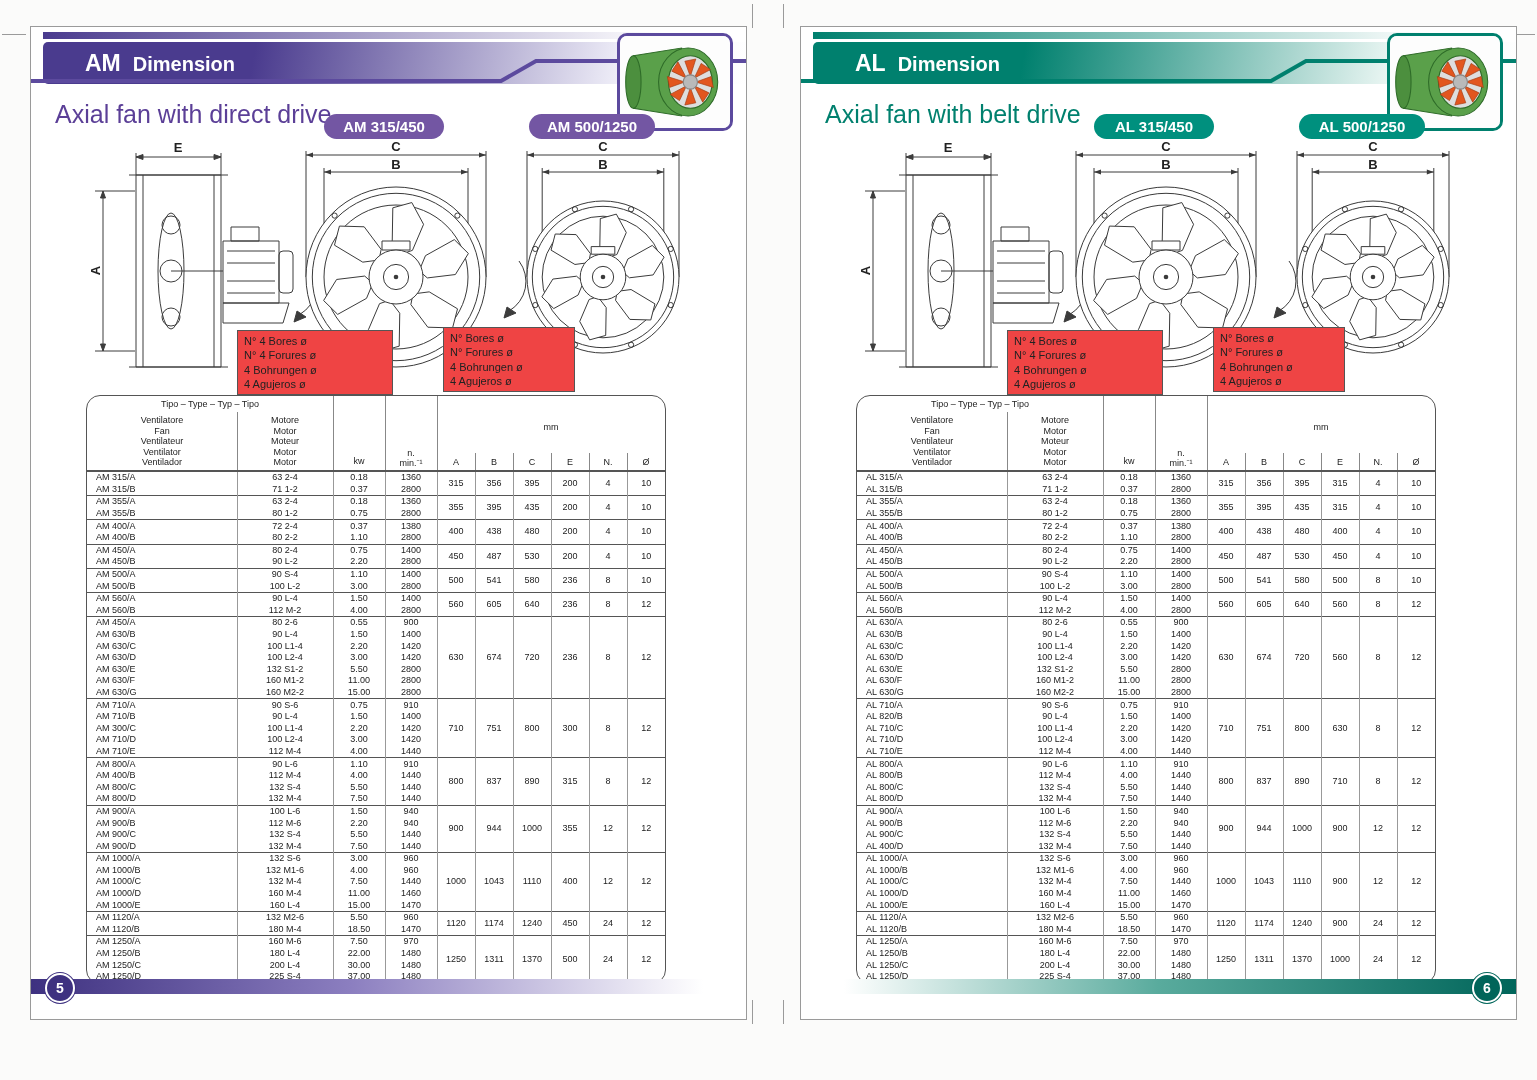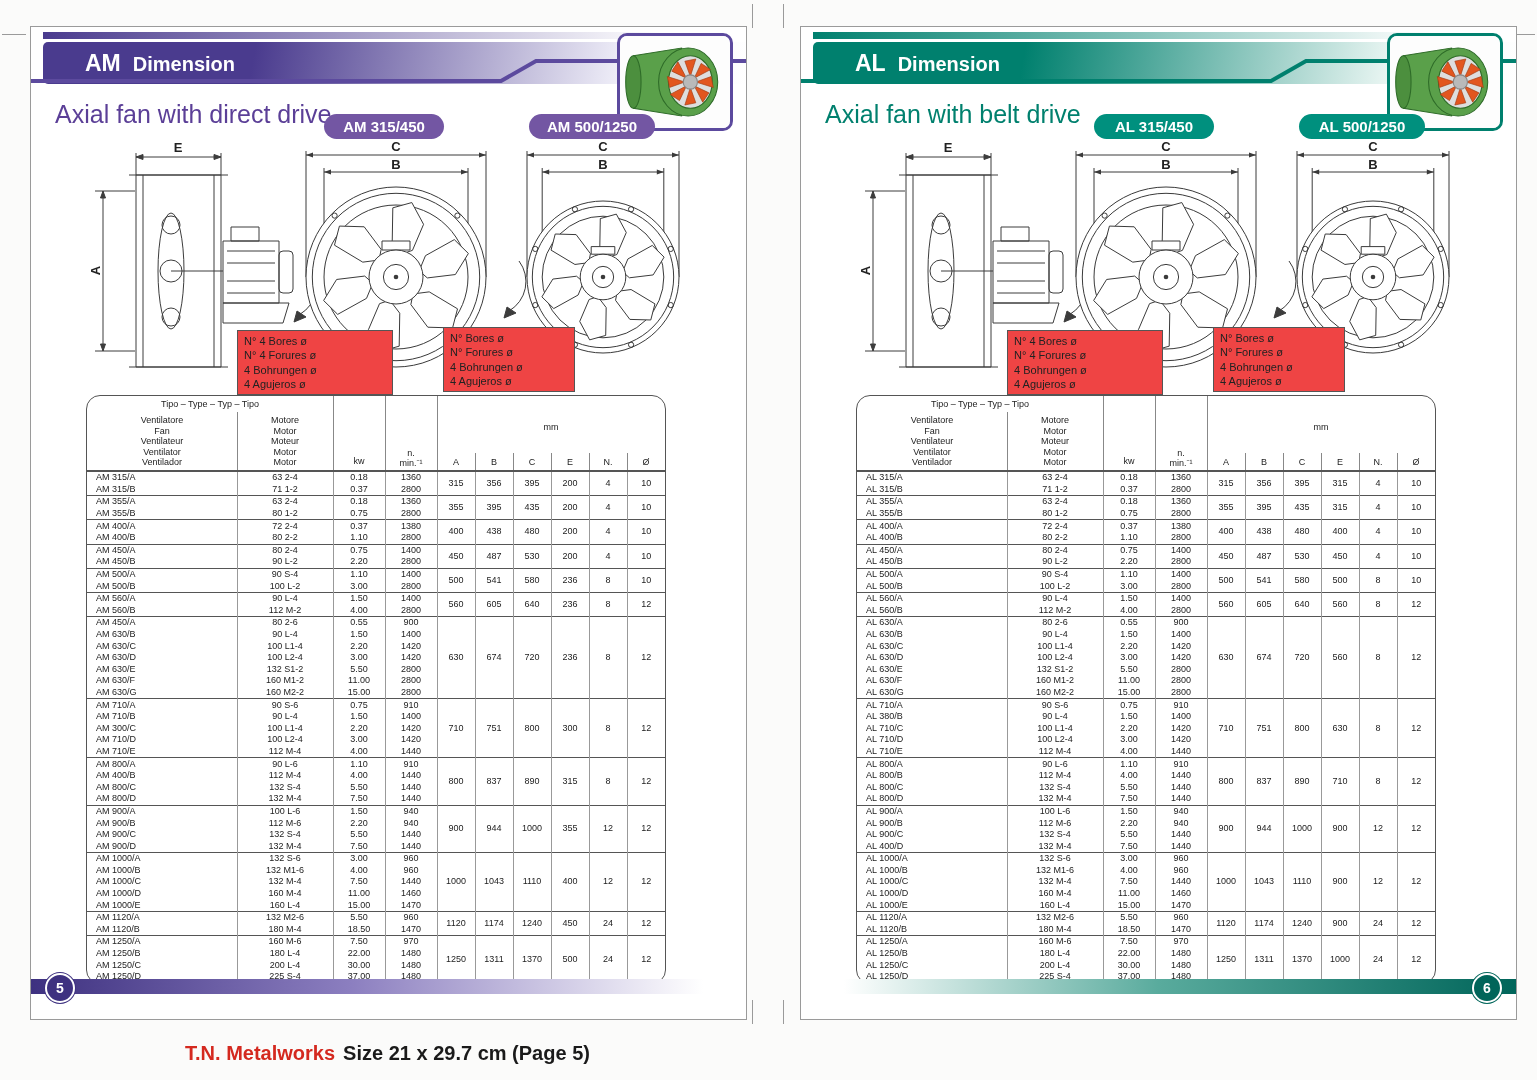--- a/index.html
+++ b/index.html
@@ -642,23 +642,20 @@
               <td class="c-kw">37.00</td>
               <td class="c-n">1480</td>
             </tr>
           </tbody>
         </table>
       </div>
 
       <div class="footbar"></div>
       <div class="pagenum">5</div>
     </div>
-    <div class="caption">
-      <span class="brand">T.N. Metalworks</span><span class="rest">Size 21 x 29.7 cm (Page 5)</span>
-    </div>
   </div>
 <div class="sheet-wrap al" id="sheet-al" style="--accent: #00806e; --accent-dark: #00655a; --band-from: #00806e; --band-to: #eaf6f3; --badge: #00907e; --subtitle: #00806e;">
     <div class="page-frame">
       <div class="topstrip"></div>
       <div class="band">
         <span class="t-main">AL</span>
         <span class="t-word">Dimension</span>
       </div>
       <svg class="swoosh" viewBox="0 0 715 34" preserveAspectRatio="none">
         <polyline points="0,26 470,26 505,6 715,6"></polyline>
@@ -1030,21 +1027,21 @@
               <td class="c-kw">0.75</td>
               <td class="c-n">910</td>
               <td class="c-dim" rowspan="5">710</td>
               <td class="c-dim" rowspan="5">751</td>
               <td class="c-dim" rowspan="5">800</td>
               <td class="c-dim" rowspan="5">630</td>
               <td class="c-dim" rowspan="5">8</td>
               <td class="c-dim" rowspan="5">12</td>
             </tr>
             <tr>
-              <td class="c-fan">AL 380/B</td>
+              <td class="c-fan">AL 820/B</td>
               <td class="c-motor">90 L-4</td>
               <td class="c-kw">1.50</td>
               <td class="c-n">1400</td>
             </tr>
             <tr>
               <td class="c-fan">AL 710/C</td>
               <td class="c-motor">100 L1-4</td>
               <td class="c-kw">2.20</td>
               <td class="c-n">1420</td>
             </tr>

